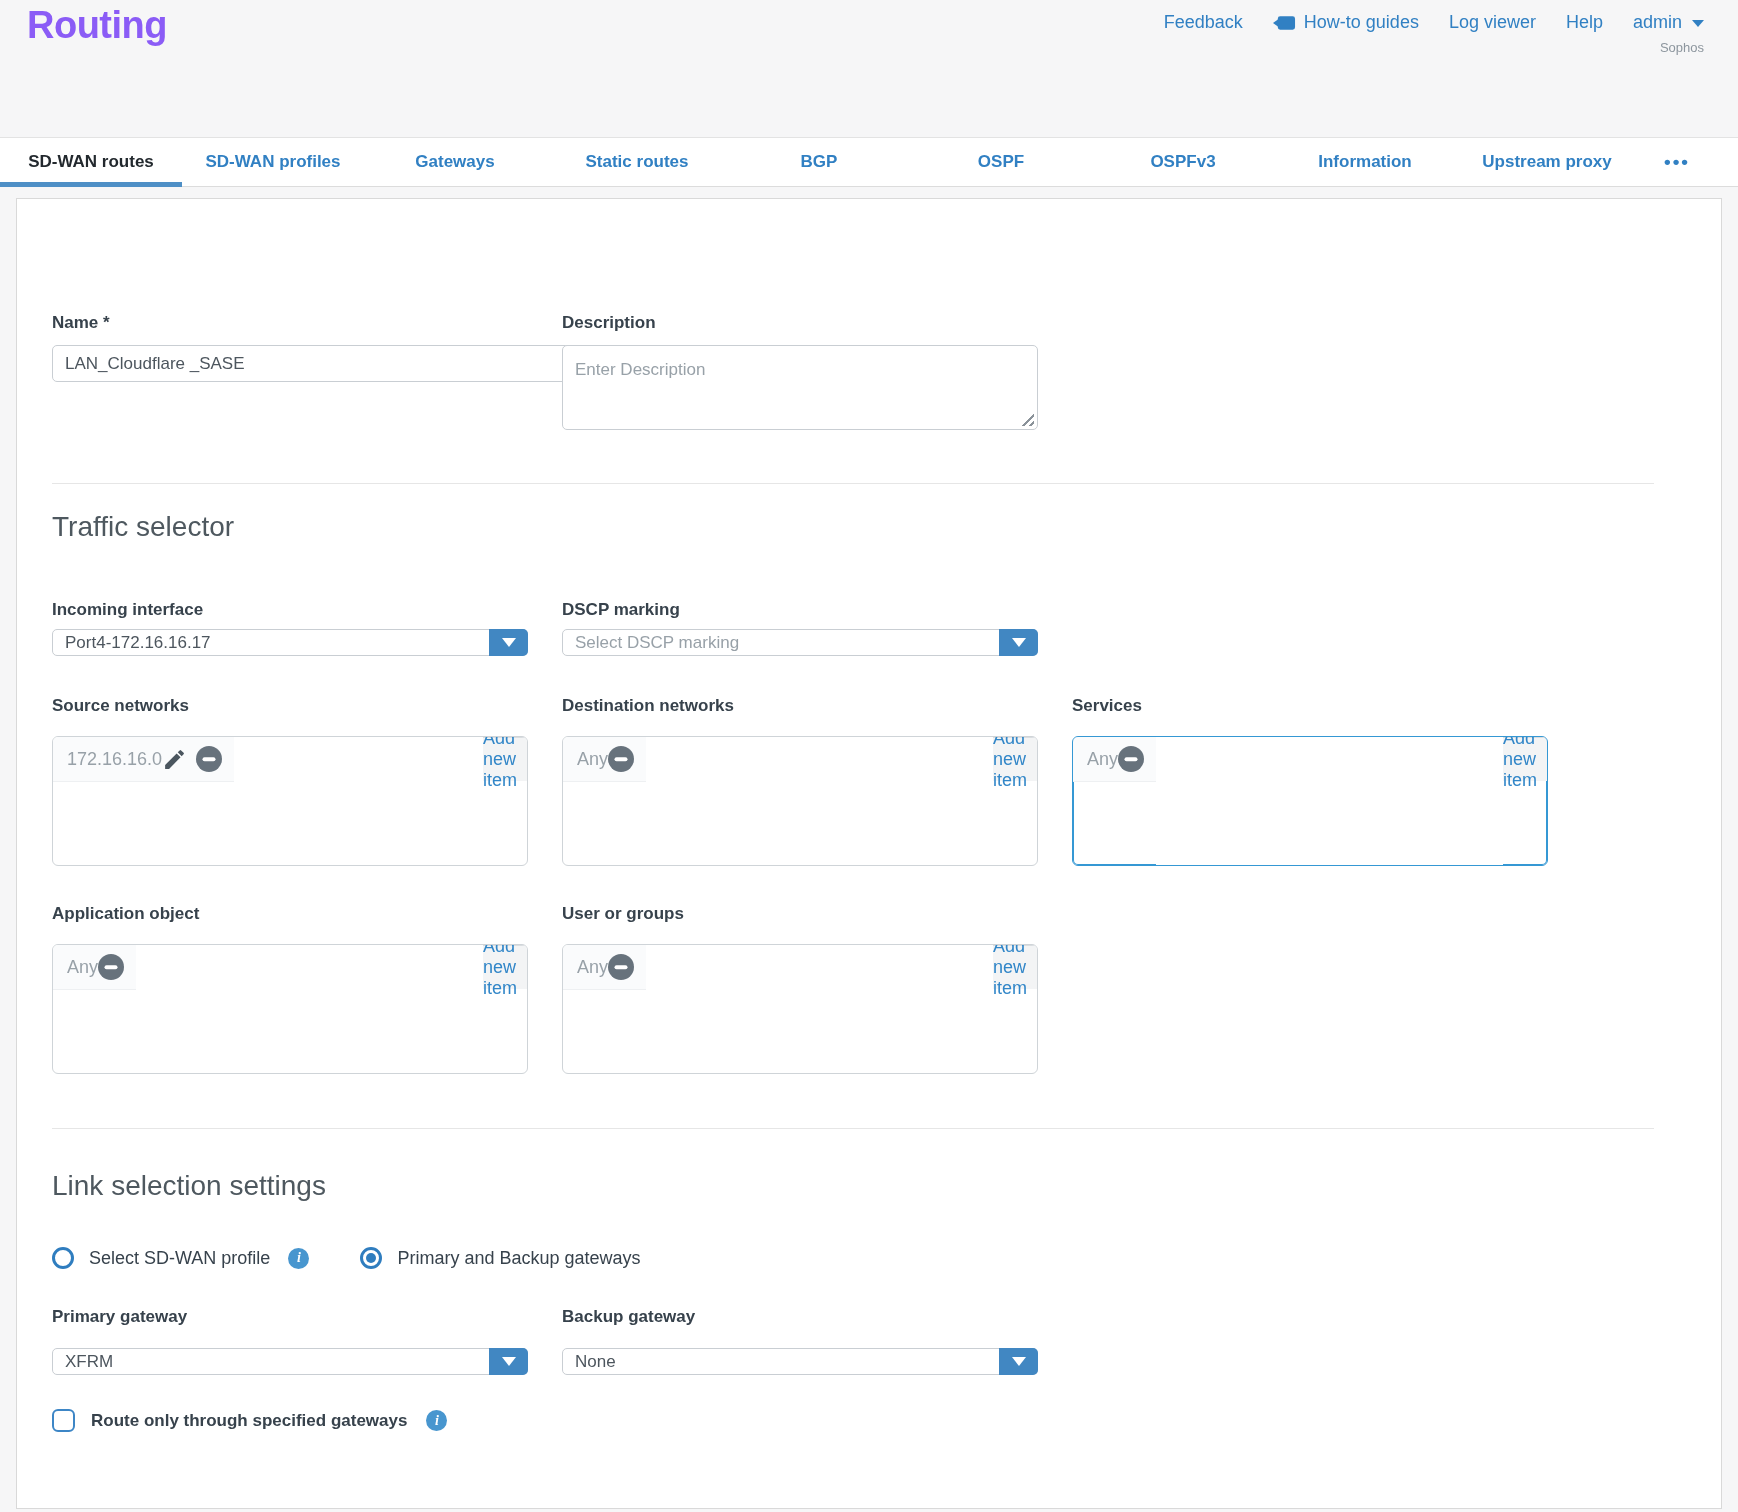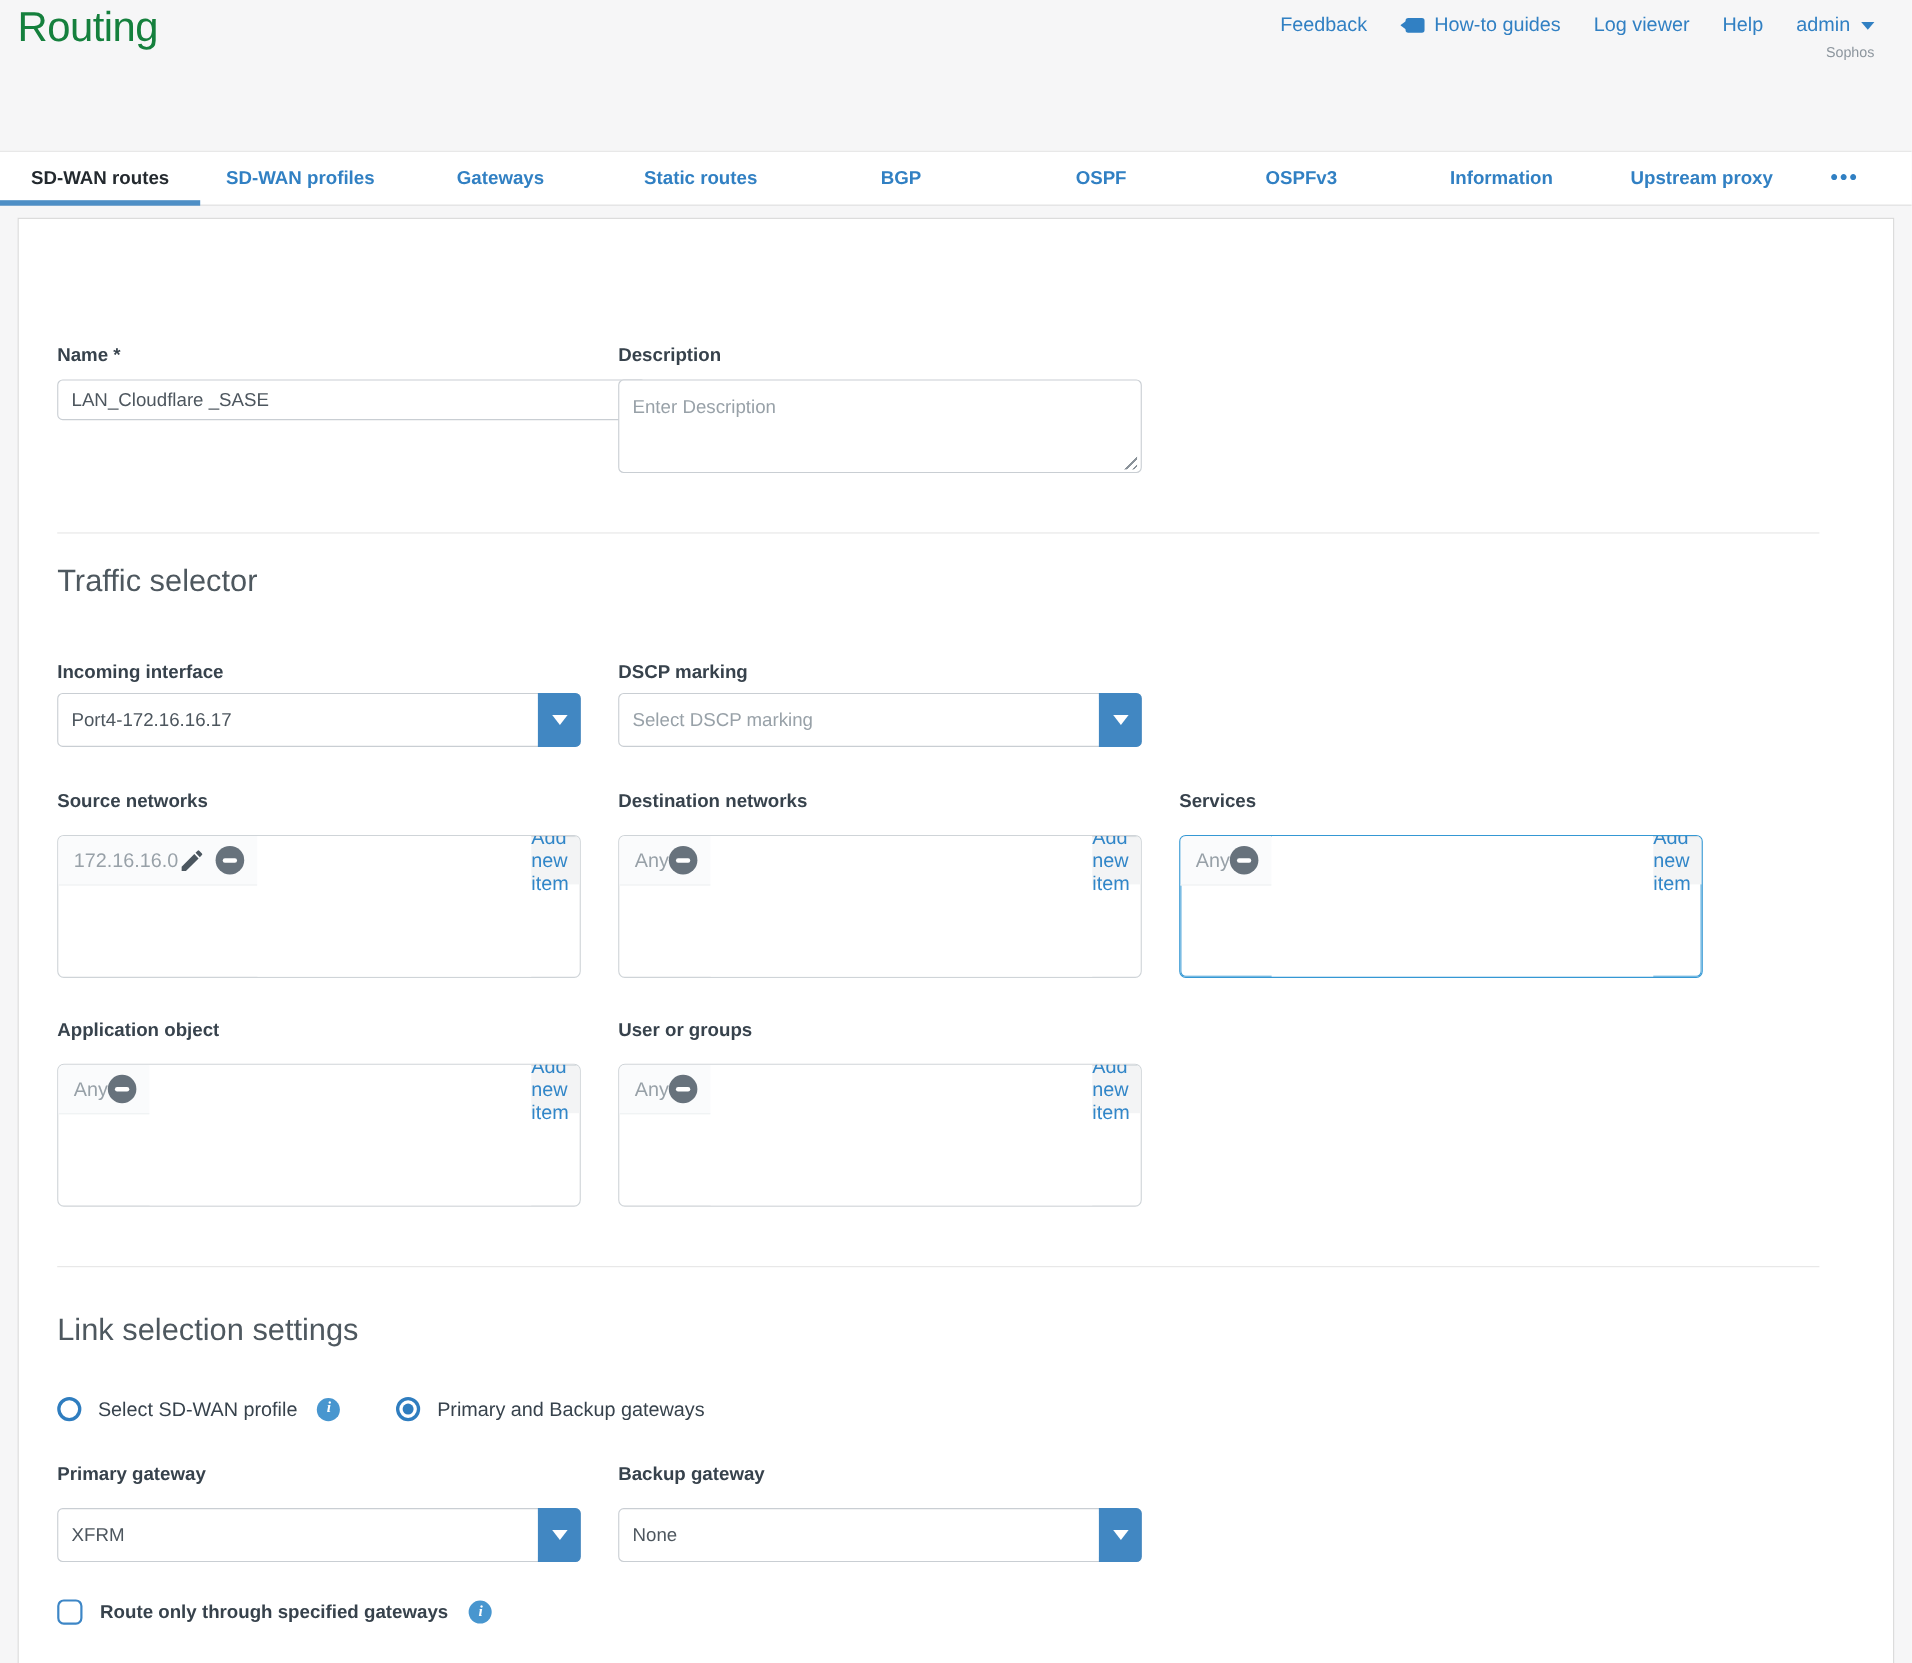--- a/index.html
+++ b/index.html
@@ -9,22 +9,22 @@
     background:#f6f6f7;
     font-family:"Liberation Sans", sans-serif;
     color:#3b454e;
     position:relative;
     overflow:hidden;
   }
 
   
   .top-header { height:137px; position:relative; }
   .page-title {
-    position:absolute; left:16px; top:4px;
-    font-size:38px; font-weight:400; color:#15803d; letter-spacing:-0.5px;
+    position:absolute; left:27px; top:4px;
+    font-size:38px; font-weight:700; color:#8b5cf6; letter-spacing:-0.5px;
   }
   .header-links {
     position:absolute; top:12px; right:34px;
     display:flex; align-items:center; gap:30px;
     font-size:18px; color:#3180c3;
   }
   .header-link { cursor:pointer; display:flex; align-items:center; gap:8px; white-space:nowrap; }
   .caret-down {
     width:0; height:0; display:inline-block;
     border-left:6px solid transparent; border-right:6px solid transparent;
@@ -113,21 +113,21 @@
 
   .labels-row { margin-top:56px; }
   .labels-row .field-label { margin-bottom:0; }
   .labels-row2 { margin-top:40px; }
   .labels-row3 { margin-top:38px; }
   .controls-row { margin-top:9px; }
   .boxes-row { margin-top:8px; }
 
   
   .select {
-    position:relative; width:476px; height:49px;
+    position:relative; width:476px; height:27px;
     border:1px solid #c9ced3; border-radius:5px; background:#fff;
     display:flex; align-items:center; padding:0 52px 0 12px;
     font-size:17px; cursor:pointer;
   }
   .select .sel-value { color:#4d565e; }
   .select .sel-placeholder { color:#98a1a8; }
   .select-btn {
     position:absolute; right:-1px; top:-1px; bottom:-1px; width:39px;
     background:#4187c2; border-radius:0 5px 5px 0;
     display:flex; align-items:center; justify-content:center;

